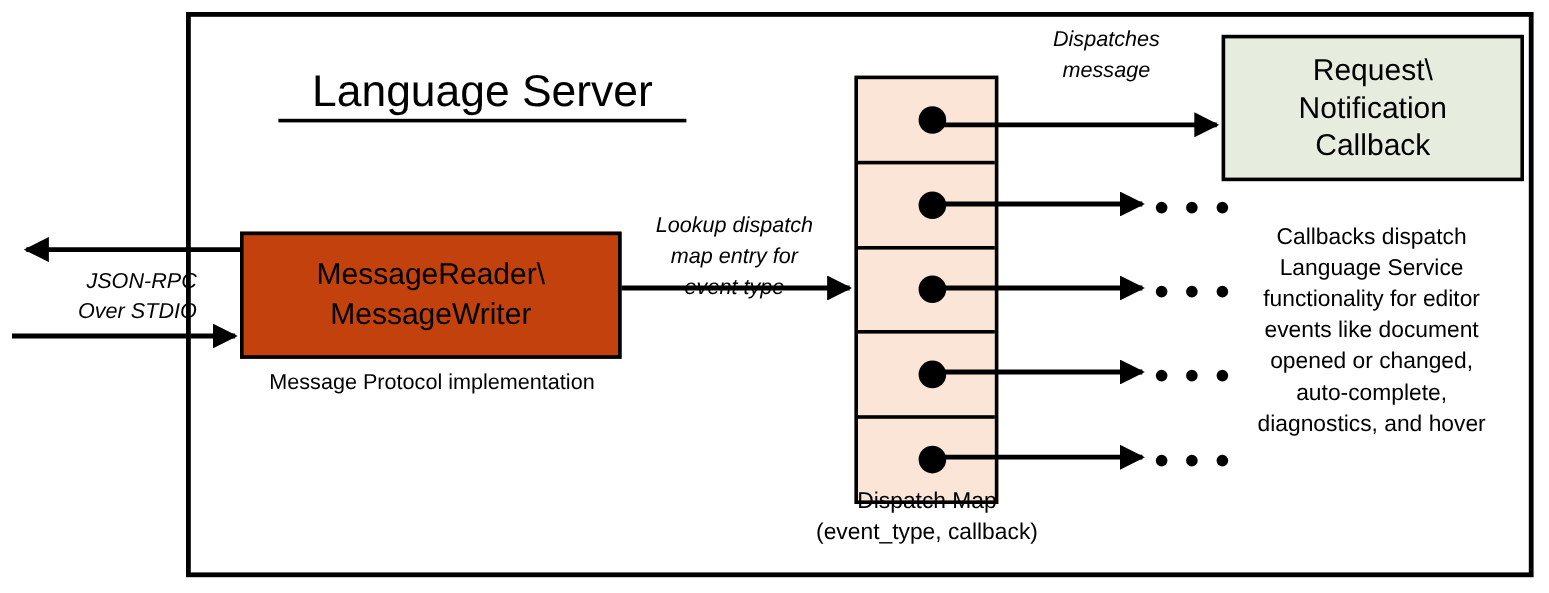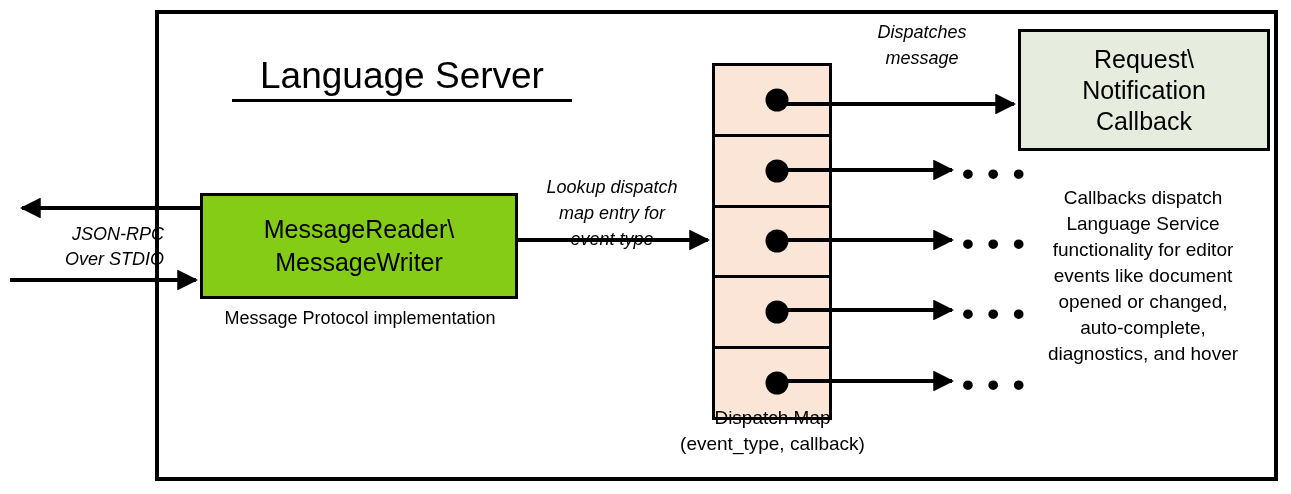--- a/index.html
+++ b/index.html
@@ -44,21 +44,21 @@
     border-bottom: 3px solid #000;
     padding-bottom: 1px;
   }
 
   
   #message-io-box {
     left: 200px;
     top: 193px;
     width: 318px;
     height: 106px;
-    background: #84cc16;
+    background: #c2410c;
     border: 3px solid #000000;
     box-sizing: border-box;
     display: flex;
     flex-direction: column;
     align-items: center;
     justify-content: center;
     font-size: 25px;
     line-height: 33px;
     text-align: center;
   }

